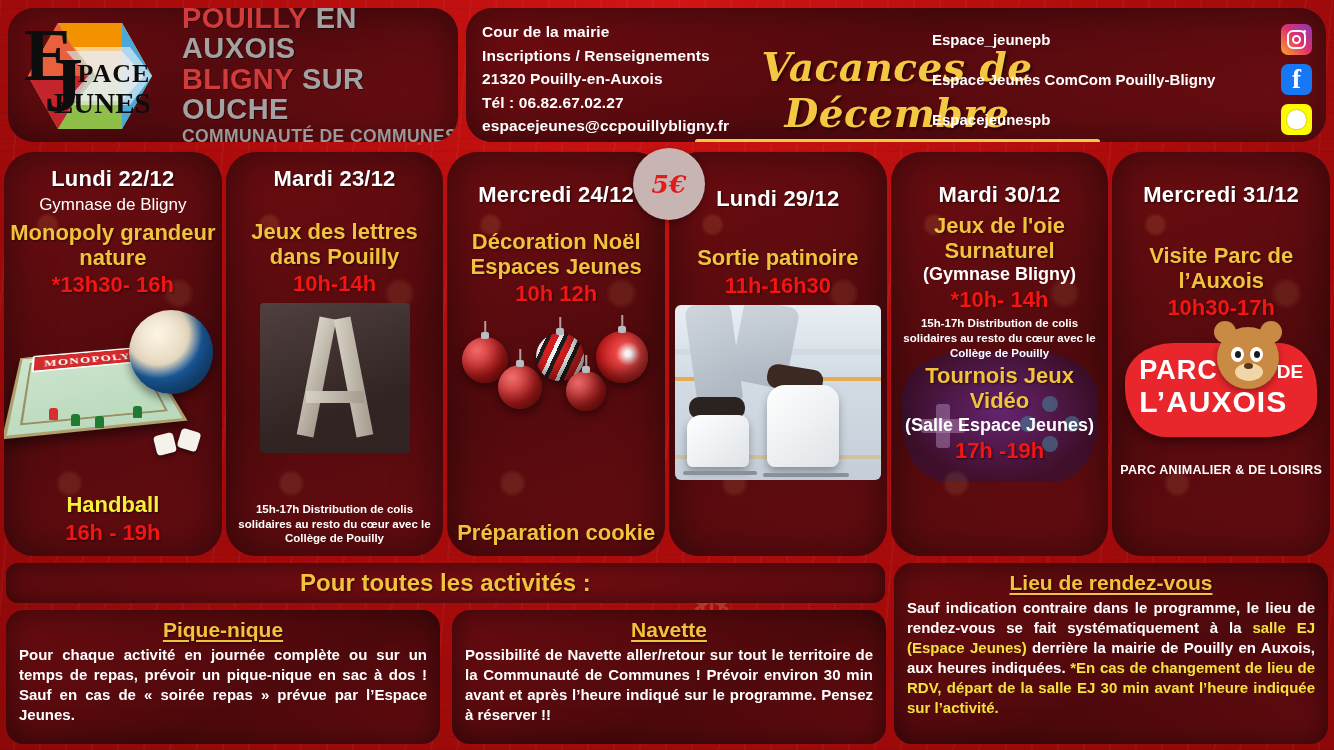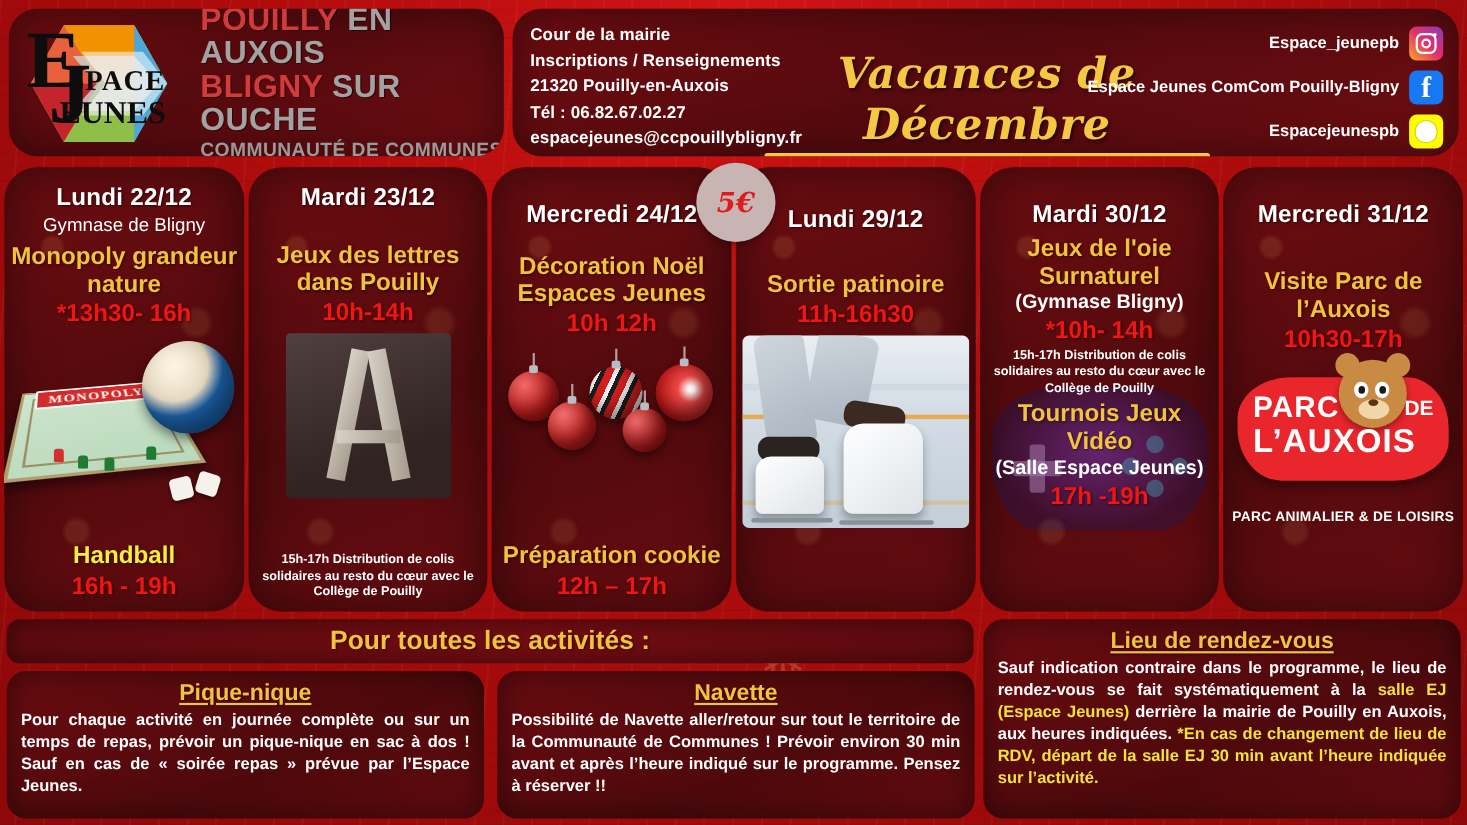--- a/index.html
+++ b/index.html
@@ -66,21 +66,21 @@
 
   #title-wrap{ position:absolute; left:216px; top:36px; width:430px; text-align:center; }
   #main-title{
     font-family:"DejaVu Serif", serif; font-style:italic; font-weight:bold;
     font-size:39px; color:#f4c842; letter-spacing:.5px;
     text-shadow:2px 2px 3px rgba(0,0,0,.55);
   }
   #title-rule{ height:5px; background:#f4c842; border-radius:3px; margin-top:3px; width:405px; margin-left:auto; margin-right:auto;}
 
   #socials{ position:absolute; right:14px; top:14px; width:380px; }
-  .social{ display:flex; align-items:center; justify-content:flex-end; gap:9px; height:34px; margin-bottom:6px;}
+  .social{ display:flex; align-items:center; justify-content:space-between; gap:9px; height:34px; margin-bottom:6px;}
   .social .lbl{ color:#fff; font-size:15px; font-weight:bold; }
   .sico{ width:31px; height:31px; border-radius:7px; flex:0 0 31px; position:relative; }
   .sico.ig{ background:linear-gradient(45deg,#f9a825 0%,#e1306c 50%,#8a3ab9 100%); }
   .sico.ig .ring{ position:absolute; left:6px; top:6px; width:19px; height:19px; border:2.4px solid #fff; border-radius:6px;}
   .sico.ig .dot{ position:absolute; left:11px; top:11px; width:9px; height:9px; border:2.2px solid #fff; border-radius:50%;}
   .sico.ig .pt{ position:absolute; right:6px; top:6px; width:3px; height:3px; background:#fff; border-radius:50%;}
   .sico.sc{ background:#fffc00; display:flex; align-items:center; justify-content:center; }
   .sico.sc .gh{ width:21px; height:21px; background:#fff; border-radius:50% 50% 44% 44%; border:1.6px solid #d8d600;}
   .sico.fb{ background:#1877f2; color:#fff; font-family:"Liberation Serif",serif; font-weight:bold; font-size:27px; text-align:center; line-height:31px;}
 
@@ -341,21 +341,20 @@
     <div class="d-time">10h 12h</div>
     <div class="art art-baubles">
       <div class="bb" style="left:6px;top:24px;width:46px;height:46px;background:radial-gradient(circle at 32% 28%,#f06a6a,#c41b1b 60%,#8d0d0d);"></div>
       <div class="bb" style="left:42px;top:52px;width:44px;height:44px;background:radial-gradient(circle at 32% 28%,#ef7070,#c81f1f 60%,#8a0f0f);"></div>
       <div class="bb" style="left:80px;top:20px;width:48px;height:48px;background:repeating-linear-gradient(115deg,#d51f1f 0 7px,#f3f3f3 7px 11px,#1e1e1e 11px 15px);"></div>
       <div class="bb" style="left:110px;top:58px;width:40px;height:40px;background:radial-gradient(circle at 30% 30%,#e96a6a,#b81a1a 65%,#7d0b0b);"></div>
       <div class="bb" style="left:140px;top:18px;width:52px;height:52px;background:radial-gradient(circle at 62% 44%,#fff 0 6%,#ec4747 28%,#b31515 70%,#7c0a0a);"></div>
     </div>
     <div class="spacer"></div>
     <div class="d-act">Préparation cookie</div>
-    <div class="d-time">12h – 17h</div>
   </div>
 
   <div class="card col" style="overflow:visible;">
     <div class="deco"></div>
     <div id="badge-5e">
           <span>5€</span>
         </div>
     <div class="d-date" style="margin-top:20px;">Lundi 29/12</div>
     <div class="d-act" style="margin-top:34px;">Sortie patinoire</div>
     <div class="d-time">11h-16h30</div>

